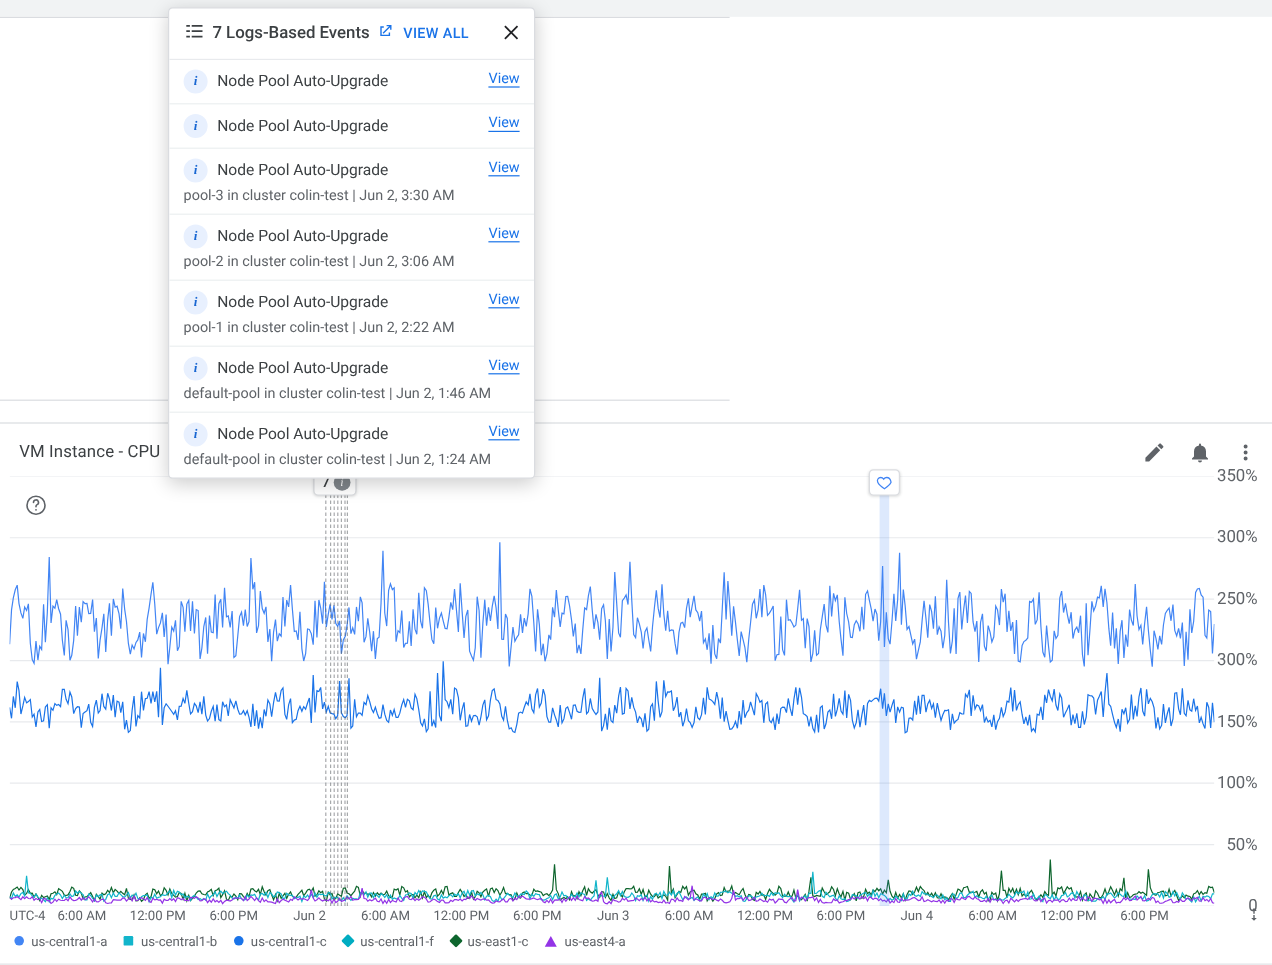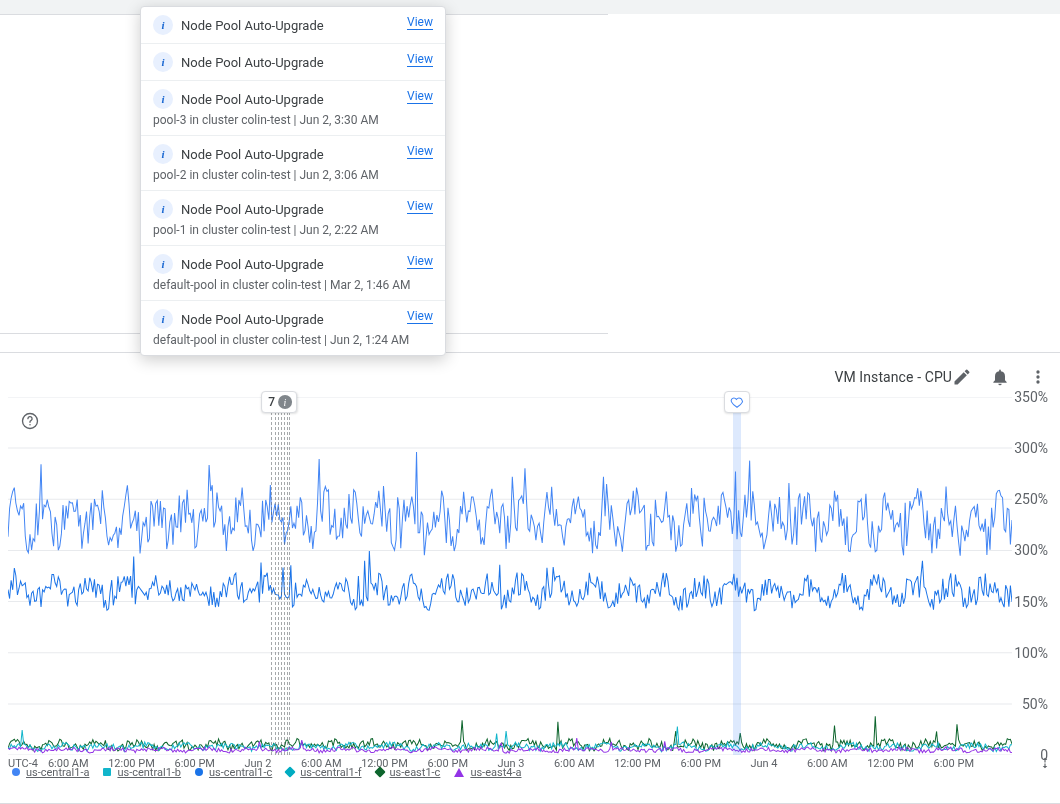--- a/index.html
+++ b/index.html
@@ -4,40 +4,40 @@
 <style>
   * { box-sizing: border-box; }
   html, body { margin:0; padding:0; font-family: Roboto, "Helvetica Neue", Arial, sans-serif; font-size:13px; color:#3c4043; background:#fff; }
   .stage { position:relative; width:1060px; height:804px; overflow:hidden; }
 
   
   .top-strip { background:#f1f3f4; height:14px; }
   .upper-block { background:#fff; border:1px solid #dadce0; border-left:none; border-right:none; margin-top:0; height:320px; width:608px; }
 
   
-  .chart-card { position:absolute; left:0; right:0; top:352px; bottom:0; border:1px solid #dadce0; border-left:none; border-right:none; background:#fff;text-align:right; }
+  .chart-card { position:absolute; left:0; right:0; top:352px; bottom:0; border:1px solid #dadce0; border-left:none; border-right:none; background:#fff; }
   .card-header { display:flex; align-items:center; height:48px; padding:0 12px 0 16px; }
   .card-title { font-size:14px; color:#3c4043; letter-spacing:.1px; flex:1; }
   .hdr-icons { display:flex; gap:18px; color:#5f6368; }
   .hdr-icon { width:20px; height:20px; cursor:pointer; display:inline-flex; align-items:center; justify-content:center; }
   .hdr-icon svg { width:20px; height:20px; fill:#5f6368; }
 
   .chart-body { position:absolute; left:8px; right:12px; top:44px; bottom:2px; }
   .help-circle { position:absolute; left:12px; top:14px; color:#5f6368; }
   .help-circle svg { width:20px; height:20px; fill:none; stroke:#5f6368; stroke-width:1.6; }
 
   .plot { position:absolute; left:0; right:36px; top:0; bottom:46px; }
   .ylabels { position:absolute; right:0; top:0; bottom:46px; width:36px; }
   .ylabel { position:absolute; right:0; font-size:14px; color:#5f6368; transform:translateY(-50%); }
 
   .xlabels { position:absolute; left:0; right:36px; bottom:30px; height:14px; font-size:11px; color:#5f6368; }
   .xlabel { position:absolute; transform:translateX(-50%); white-space:nowrap; top:0; }
   .tz { position:absolute; left:0; top:0; }
 
-  .legend { position:absolute; left:0; right:36px; bottom:20px; height:18px; display:flex; align-items:center; gap:14px; font-size:11px; color:#5f6368; padding-left:4px;text-decoration:underline; }
+  .legend { position:absolute; left:0; right:36px; bottom:8px; height:18px; display:flex; align-items:center; gap:14px; font-size:11px; color:#5f6368; padding-left:4px; }
   .leg { display:inline-flex; align-items:center; gap:6px; }
   .swatch { width:8px; height:8px; border-radius:50%; display:inline-block; }
   .swatch.square { border-radius:1px; }
   .swatch.diamond { transform:rotate(45deg); border-radius:1px; }
   .swatch.tri { width:0; height:0; border-left:5px solid transparent; border-right:5px solid transparent; border-bottom:9px solid; background:none; border-radius:0; }
 
   svg.plotsvg { position:absolute; inset:0; width:100%; height:100%; }
   .grid line { stroke:#e8eaed; stroke-width:1; }
   .series { fill:none; stroke-width:1; }
 
@@ -75,20 +75,40 @@
 
 </style>
 </head>
 <body>
 <div class="stage">
 
 <div class="top-strip"></div>
 <div class="upper-block"></div>
 
 <div class="popover">
+  <div class="pop-head">
+    <span class="icon">
+      <svg viewBox="0 0 24 24">
+            <path d="M3 5h4v2H3V5zm6 0h12v2H9V5zM3 11h4v2H3v-2zm6 0h12v2H9v-2zM3 17h4v2H3v-2zm6 0h12v2H9v-2z"></path>
+          </svg>
+    </span>
+    <span class="title">7 Logs-Based Events</span>
+    <span class="open">
+      <svg viewBox="0 0 24 24">
+            <path d="M14 3h7v7h-2V6.41l-9.3 9.3-1.4-1.42L17.59 5H14V3zM5 5h5v2H7v10h10v-3h2v5H5V5z"></path>
+          </svg>
+    </span>
+    <span class="viewall">VIEW ALL</span>
+    <span class="spacer"></span>
+    <span class="close">
+      <svg viewBox="0 0 24 24">
+            <path d="M18.3 5.71 12 12.01l-6.3-6.3L4.29 7.12l6.3 6.3-6.3 6.29 1.41 1.41 6.3-6.29 6.3 6.29 1.41-1.41-6.3-6.29 6.3-6.3z"></path>
+          </svg>
+    </span>
+  </div>
   <div id="pop-rows">
         <div class="pop-row">
           <div class="row-top">
             <span class="info-chip">i</span>
             <span class="row-title">Node Pool Auto-Upgrade</span>
             <span class="row-view">View</span>
           </div>
         </div>
         <div class="pop-row">
           <div class="row-top">
@@ -120,21 +140,21 @@
             <span class="row-view">View</span>
           </div>
           <div class="row-sub">pool-1 in cluster colin-test | Jun 2, 2:22 AM</div>
         </div>
         <div class="pop-row">
           <div class="row-top">
             <span class="info-chip">i</span>
             <span class="row-title">Node Pool Auto-Upgrade</span>
             <span class="row-view">View</span>
           </div>
-          <div class="row-sub">default-pool in cluster colin-test | Mar 2, 1:46 AM</div>
+          <div class="row-sub">default-pool in cluster colin-test | Jun 2, 1:46 AM</div>
         </div>
         <div class="pop-row">
           <div class="row-top">
             <span class="info-chip">i</span>
             <span class="row-title">Node Pool Auto-Upgrade</span>
             <span class="row-view">View</span>
           </div>
           <div class="row-sub">default-pool in cluster colin-test | Jun 2, 1:24 AM</div>
         </div>
       </div>

